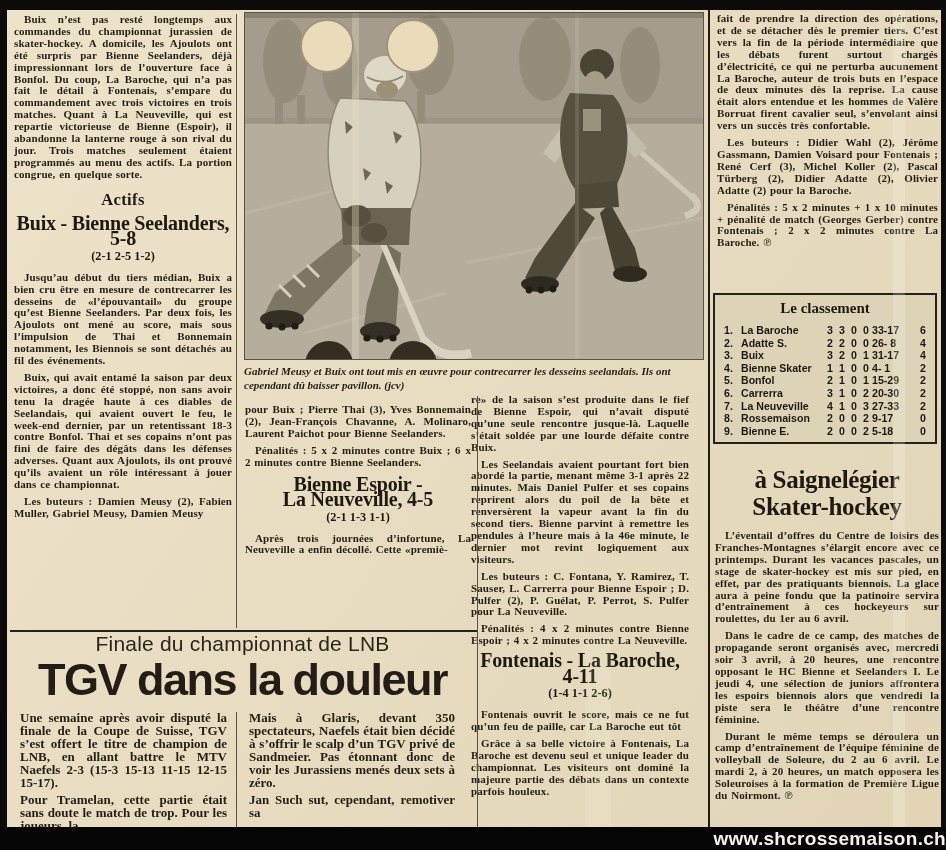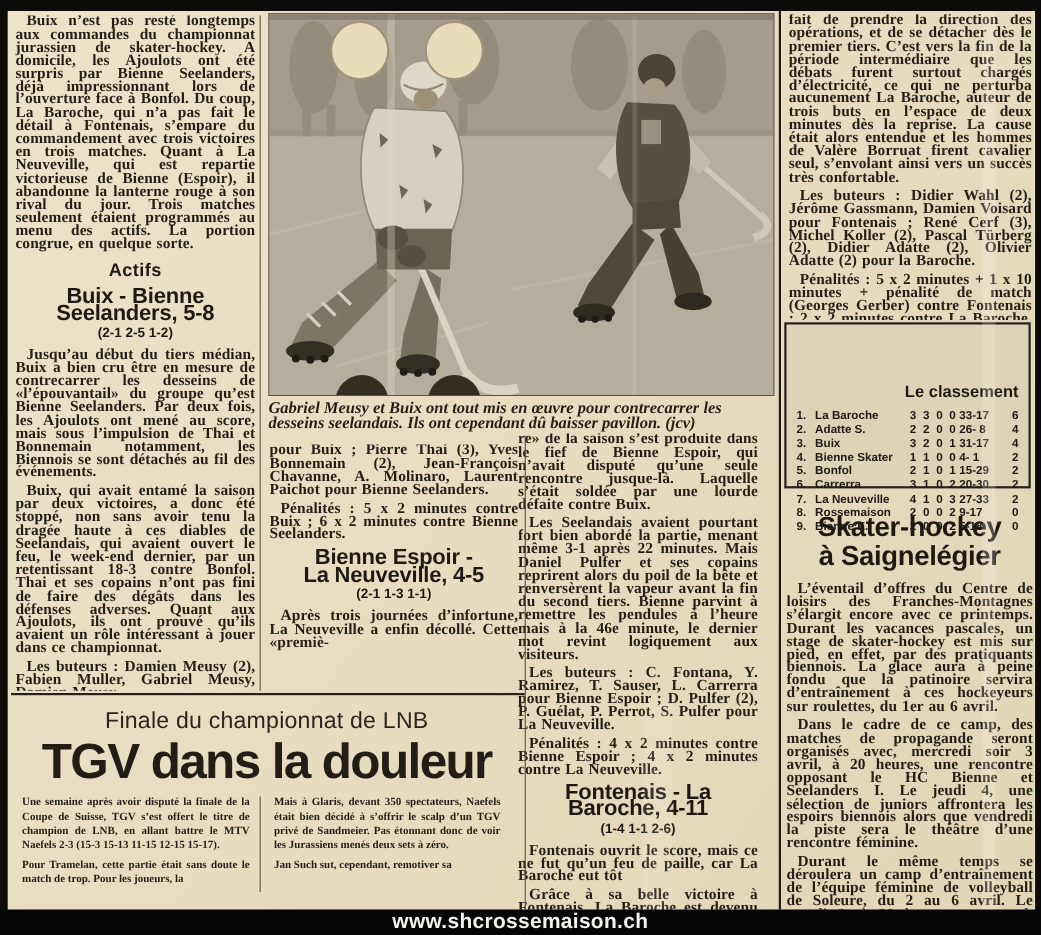--- a/index.html
+++ b/index.html
@@ -4,70 +4,70 @@
 <style>
   * { box-sizing: border-box; margin: 0; padding: 0; }
   html,body { width:946px; height:850px; overflow:hidden; }
   body { background:#0c0b09; font-family:"Liberation Serif","DejaVu Serif",serif; color:#241f15; }
   #page { position:relative; width:946px; height:850px; background:#0c0b09; }
   .paper { position:absolute; left:7px; top:10px; width:934px; height:817px;
            background:linear-gradient(125deg,#ede3c9 0%,#e8ddc1 45%,#e1d5b6 100%); }
   .block { position:absolute; overflow:hidden; }
 
   
-  .copy p { font-size:14px; line-height:11.9px; font-weight:bold; text-align:justify;
+  .copy p { font-size:11px; line-height:11.9px; font-weight:bold; text-align:justify;
             letter-spacing:.1px; word-spacing:.9px; margin:0 0 5px; hyphens:none;font-family:Liberation Serif, serif; }
   .copy p.noindent { text-indent:0; }
   .copy p.indent { text-indent:10px; }
-  .subhead { font-family:Liberation Sans, sans-serif; font-weight:bold;
+  .subhead { font-family:Liberation Serif, serif; font-weight:bold;
              text-align:center; color:#1e1a12; }
   .actifs { font-size:16.5px; letter-spacing:.4px; margin:9px 0 6px; }
   .match-title { font-size:20px; line-height:15.5px; letter-spacing:-.2px; }
   .match-periods { font-size:12.3px; margin:2px 0 8px; }
 
   
   .vsep { position:absolute; width:1px; background:#5a5342; }
   .vsep.dark { width:2px; background:#221d14; }
   .hrule { position:absolute; height:2px; background:#26211a; }
 
   
   .photo-frame { position:absolute; left:244px; top:12px; width:460px; height:348px;
                  border:1px solid #5a5344; background:#b0aa99; }
   .caption { position:absolute; left:244px; top:364px; width:462px;
-             font-style:italic; font-weight:bold; font-size:15px; line-height:14.2px; }
+             font-style:italic; font-weight:bold; font-size:11px; line-height:14.2px; }
 
   
   .classement { position:absolute; left:713px; top:293px; width:224px; height:151px;
                 border:2px solid #26211a; background:#ddd3b6; padding:5px 9px 4px; }
-  .cls-title { font-size:15px; text-align:right; margin-bottom:7px;margin-top:48px; }
+  .cls-title { font-size:15px; text-align:center; margin-bottom:7px; }
   .cls-row { display:flex; align-items:baseline; font-family:"Liberation Sans","DejaVu Sans",sans-serif;
              font-weight:bold; font-size:10.6px; line-height:12.6px; color:#1e1a12; }
   .cls-rank { width:17px; }
   .cls-team { flex:1; }
   .cls-n { width:12px; text-align:center; }
   .cls-goals { width:40px; white-space:pre; }
   .cls-pts { width:14px; text-align:right; }
 
   
   .sgl-title { font-size:25px; line-height:27px; letter-spacing:-.3px; margin-bottom:10px; }
 
   
   .tgv { position:absolute; left:8px; top:632px; width:469px; height:195px; overflow:hidden; }
   .tgv-kicker { font-family:"Liberation Sans","DejaVu Sans",sans-serif; font-size:21px;
-                text-align:center; color:#2b261c; margin-top:12px; letter-spacing:.2px; }
+                text-align:center; color:#2b261c; letter-spacing:.2px; }
   .tgv-headline { font-family:"Liberation Sans","DejaVu Sans",sans-serif; font-weight:bold;
                   font-size:45px; line-height:46px; text-align:center; letter-spacing:-1.5px;
                   color:#221d15; margin-top:1px; }
   .tgv-cols { display:flex; margin-top:9px; }
   .tgv-col { width:228px; padding:0 9px 0 12px; }
-  .tgv-col p { font-size:10px; line-height:12.9px; font-weight:bold; text-align:justify; margin:0 0 5px; }
+  .tgv-col p { font-size:13px; line-height:12.9px; font-weight:bold; text-align:justify; margin:0 0 5px; }
 
   
   .url-bar { position:absolute; left:0; bottom:0; width:946px; height:23px; background:#050505;
-             display:flex; align-items:center; justify-content:center; }
+             display:flex; align-items:center; justify-content:flex-end; }
   .url-bar span { font-family:"Liberation Sans","DejaVu Sans",sans-serif; font-weight:bold;
                   font-size:19px; color:#f4f2ee; letter-spacing:.3px; }
 
   
   .crease { position:absolute; pointer-events:none; background:rgba(255,252,240,.22); }
 </style>
 </head>
 <body>
 
 <div id="page">
@@ -272,22 +272,22 @@
         <span class="cls-n">0</span>
         <span class="cls-n">0</span>
         <span class="cls-n">2</span>
         <span class="cls-goals">5-18</span>
         <span class="cls-pts">0</span>
       </div>
   </div>
 
   <div class="block copy" style="left:715px;top:466px;width:224px;height:361px;">
     <div class="subhead sgl-title">
+      <span style="display:block">à Saignelégier</span>
       <span style="display:block">Skater-hockey</span>
-      <span style="display:block">à Saignelégier</span>
     </div>
     <p class="indent">L’éventail d’offres du Centre de loisirs des Franches-Montagnes s’élargit encore avec ce printemps. Durant les vacances pascales, un stage de skater-hockey est mis sur pied, en effet, par des pratiquants biennois. La glace aura à peine fondu que la patinoire servira d’entraînement à ces hockeyeurs sur roulettes, du 1er au 6 avril.</p>
     <p class="indent">Dans le cadre de ce camp, des matches de propagande seront organisés avec, mercredi soir 3 avril, à 20 heures, une rencontre opposant le HC Bienne et Seelanders I. Le jeudi 4, une sélection de juniors affrontera les espoirs biennois alors que vendredi la piste sera le théâtre d’une rencontre féminine.</p>
     <p class="indent">Durant le même temps se déroulera un camp d’entraînement de l’équipe féminine de volleyball de Soleure, du 2 au 6 avril. Le mardi 2, à 20 heures, un match opposera les Soleuroises à la formation de Première Ligue du Noirmont. ℗</p>
   </div>
 
   <div class="tgv">
     <div class="tgv-kicker">Finale du championnat de LNB</div>
     <div class="tgv-headline">TGV dans la douleur</div>
     <div class="tgv-cols">

